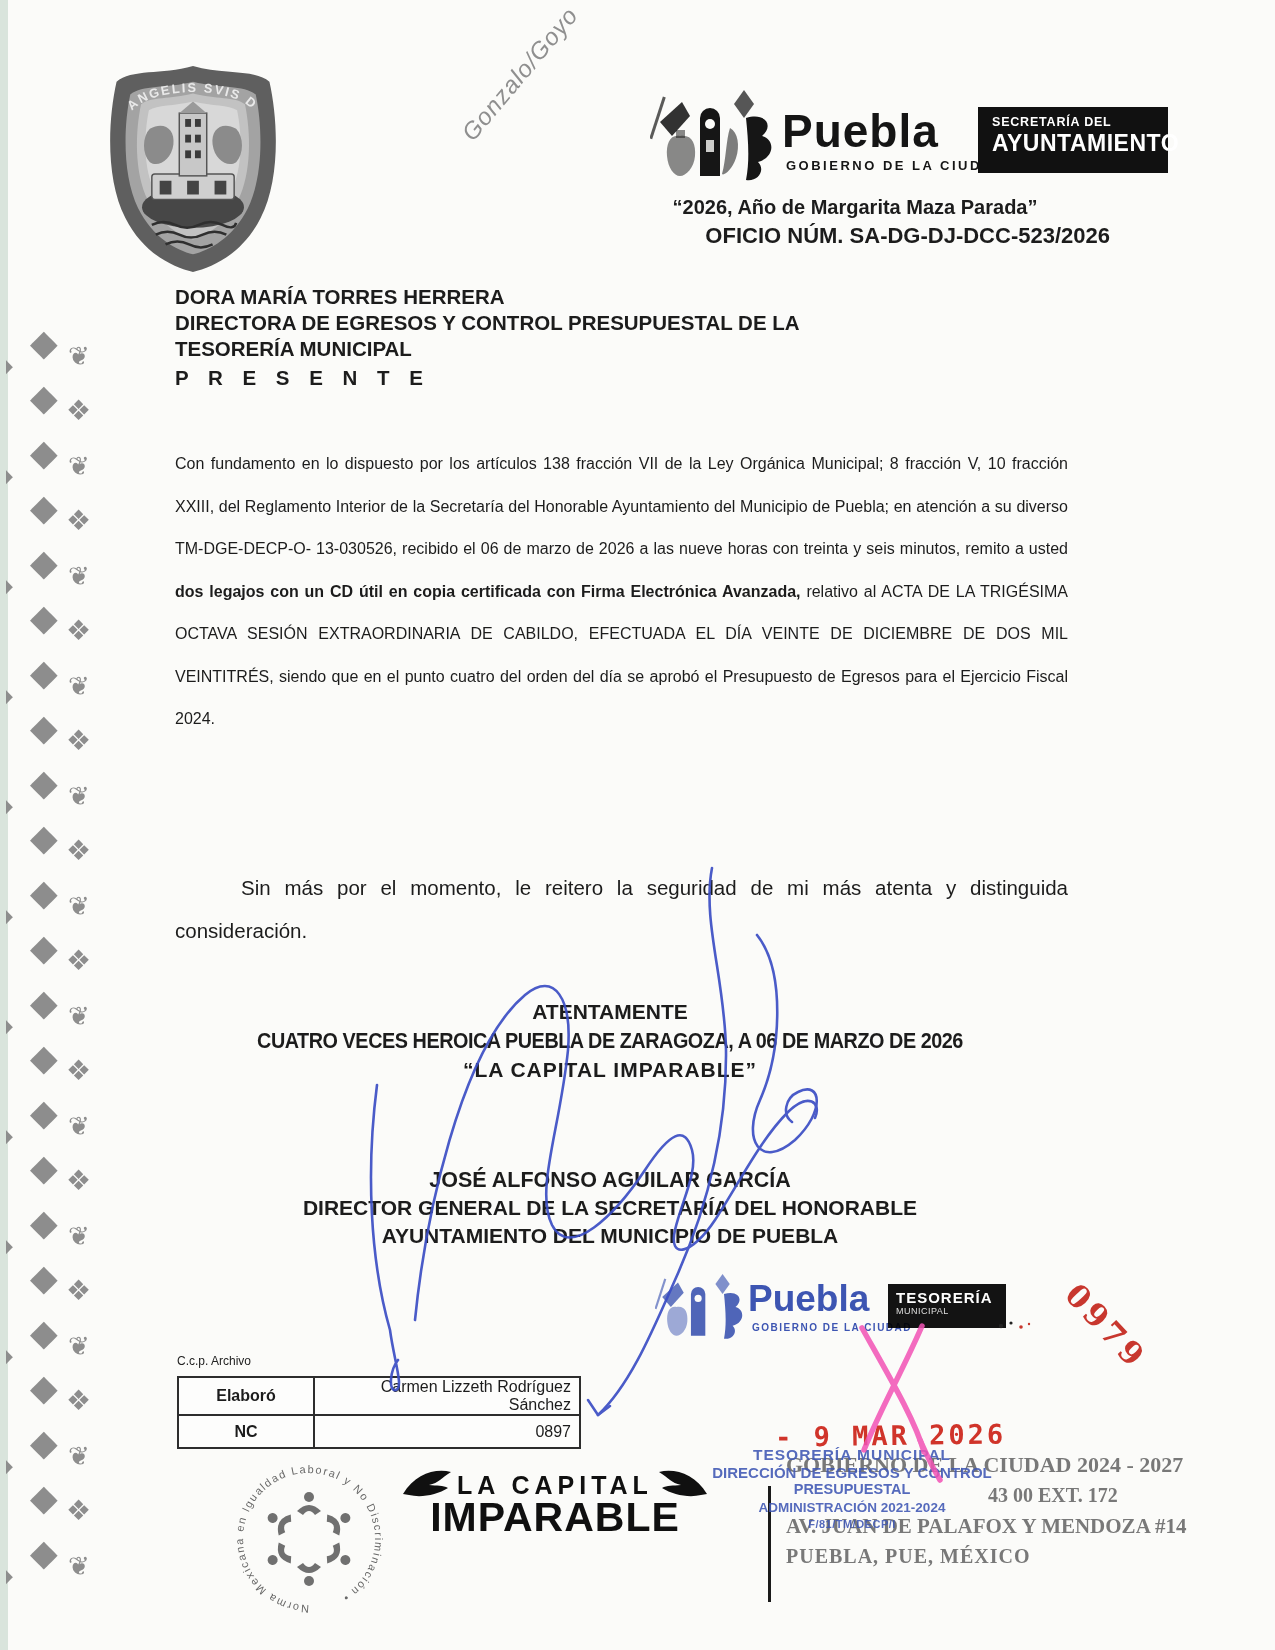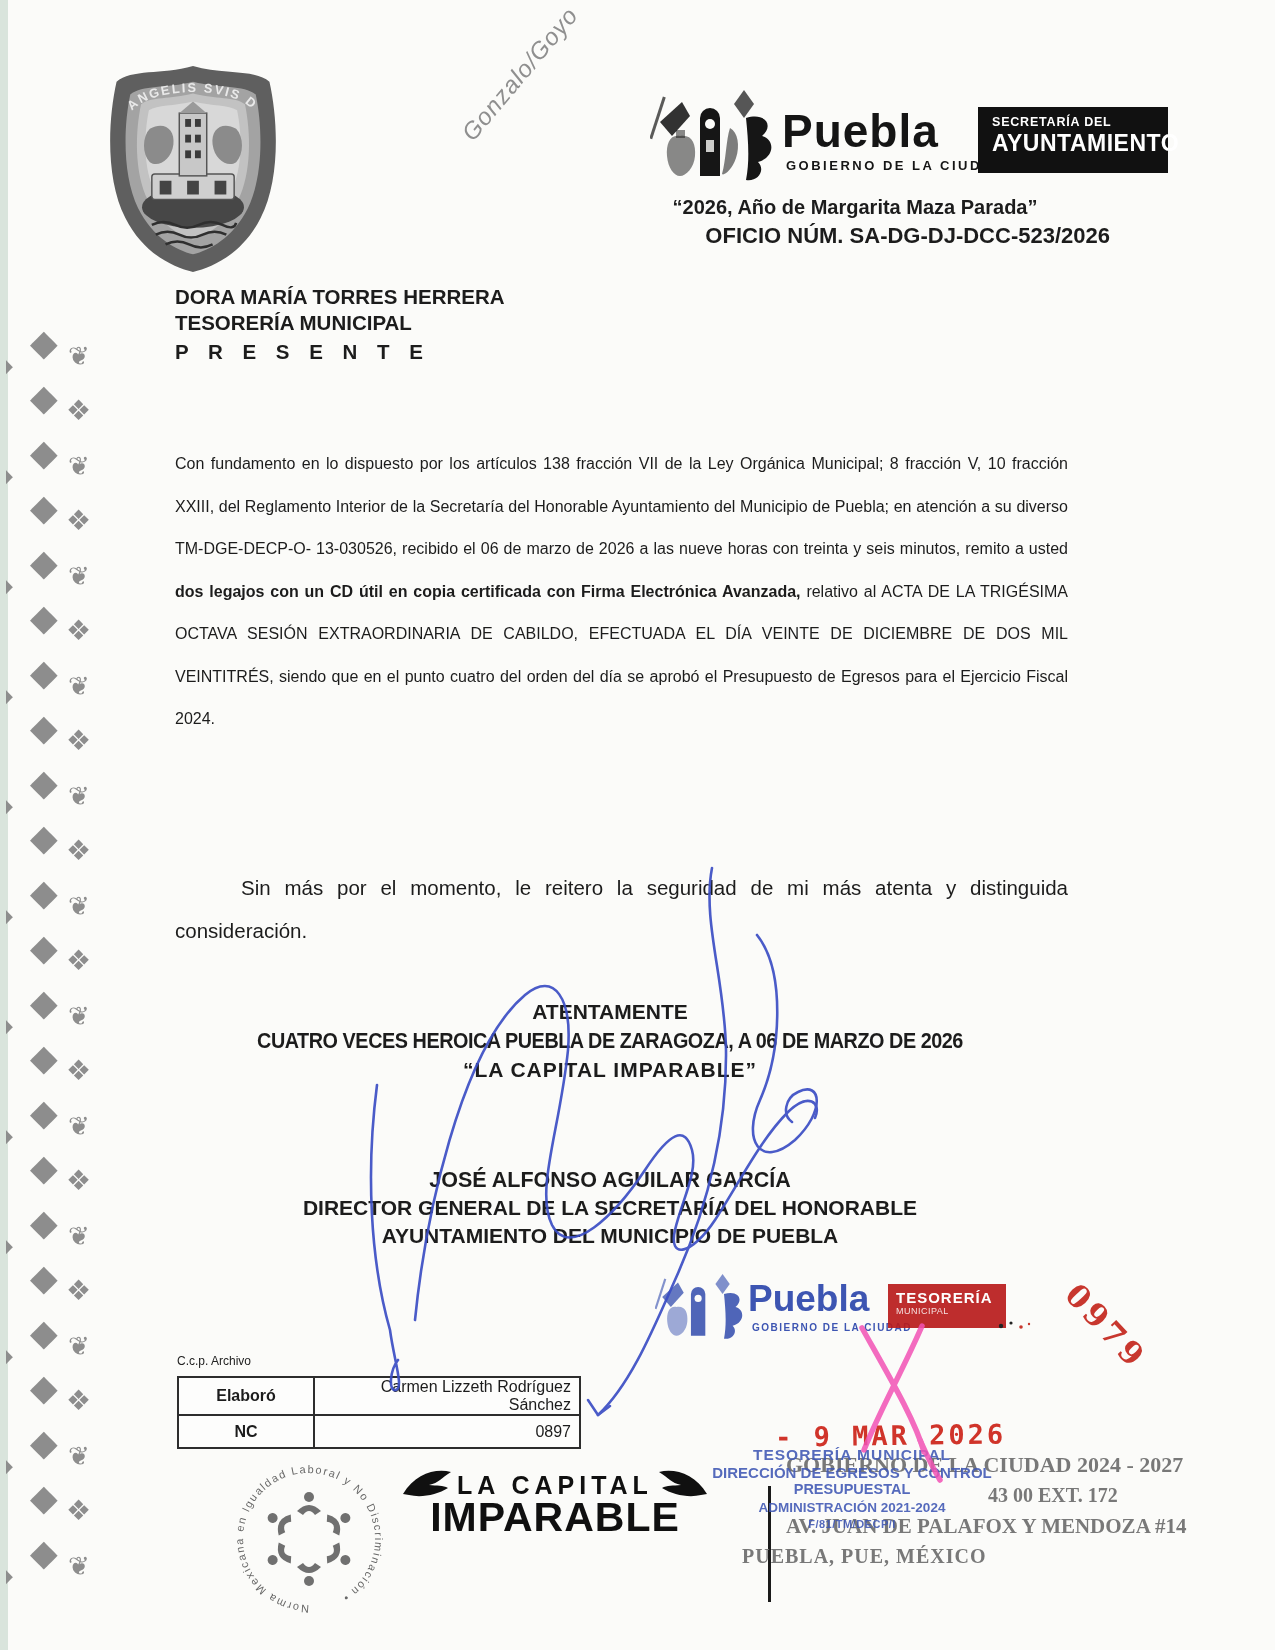--- a/index.html
+++ b/index.html
@@ -51,40 +51,40 @@
   
   #ccp-label{left:177px;top:1354px;font-size:12px;color:#222;}
   #ccp-table{left:177px;top:1376px;border-collapse:collapse;}
   #ccp-table td{border:2px solid #2d2d2d;font-size:16px;height:31px;padding:0 8px;background:#fdfdfc;}
   #ccp-table td.key{width:118px;text-align:center;font-weight:bold;}
   #ccp-table td.val{width:248px;text-align:right;}
   
   #tes-logo{left:655px;top:1268px;color:#3d55b2;}
   #tes-word{left:748px;top:1278px;font-size:37px;font-weight:bold;color:#3d55b2;position:absolute;}
   #tes-tagline{left:752px;top:1322px;font-size:10px;font-weight:bold;letter-spacing:1.5px;color:#3d55b2;position:absolute;}
-  #tes-box{left:888px;top:1284px;width:118px;height:44px;background:#b91c1c;color:#fff;position:absolute;padding:5px 0 0 8px;box-sizing:border-box;opacity:.92;}
+  #tes-box{left:888px;top:1284px;width:118px;height:44px;background:#000000;color:#fff;position:absolute;padding:5px 0 0 8px;box-sizing:border-box;opacity:.92;}
   #tes-box-l1{font-size:15px;font-weight:bold;letter-spacing:1px;}
   #tes-box-l2{font-size:9px;letter-spacing:.5px;opacity:.85;}
   
   #date-stamp{left:775px;top:1420px;font-size:27px;font-weight:bold;color:#d0342a;letter-spacing:3px;transform:rotate(-.8deg);font-family:"DejaVu Sans Mono",monospace;}
   #folio-stamp{left:1055px;top:1308px;font-size:31px;font-weight:bold;color:#c8372e;transform:rotate(47deg);letter-spacing:4px;font-family:"DejaVu Serif",serif;}
   
   #office-stamp{left:678px;top:1446px;width:348px;text-align:center;color:#3f57b4;font-weight:bold;opacity:.88;z-index:3;}
   #office-stamp div{line-height:17.5px;}
   .os-l1{font-size:15.5px;letter-spacing:1px;}
   .os-l2{font-size:15px;}
   .os-l3{font-size:14.5px;}
   .os-l4{font-size:13.5px;}
   .os-l5{font-size:11px;letter-spacing:.5px;}
   
   .gray-serif{font-family:"Liberation Serif",serif;font-weight:bold;color:#787878;z-index:2;}
   #addr1{left:786px;top:1452px;font-size:22px;}
   #addr2{left:988px;top:1484px;font-size:20px;}
   #addr3{left:786px;top:1514px;font-size:21px;}
-  #addr4{left:742px;top:1545px;font-size:20px;letter-spacing:1px;}
+  #addr4{left:786px;top:1545px;font-size:20px;letter-spacing:1px;}
   #footer-divider{left:768px;top:1486px;width:3px;height:116px;background:#1a1a1a;}
   
   #capital-logo{left:390px;top:1468px;width:330px;text-align:center;color:#101010;}
   #capital-row1{display:flex;align-items:center;justify-content:center;gap:4px;}
   #capital-l1{font-size:25px;font-weight:bold;letter-spacing:5px;}
   #capital-l2{font-size:41px;font-weight:bold;letter-spacing:1px;margin-top:-8px;}
   svg text{font-family:"Liberation Sans",sans-serif;}
 </style>
 </head>
 <body>
@@ -233,20 +233,21 @@
   <div class="abs" id="dept-box">
     <div id="dept-line1">SECRETARÍA DEL</div>
     <div id="dept-line2">AYUNTAMIENTO</div>
   </div>
 
   <div class="abs" id="year-legend">“2026, Año de Margarita Maza Parada”</div>
   <div class="abs" id="oficio-num">OFICIO NÚM. SA-DG-DJ-DCC-523/2026</div>
 
   <div class="abs" id="recipient">
     <div>DORA MARÍA TORRES HERRERA</div>
+    <div>DIRECTORA DE EGRESOS Y CONTROL PRESUPUESTAL DE LA</div>
     <div>TESORERÍA MUNICIPAL</div>
     <div id="salutation">P R E S E N T E</div>
   </div>
 
   <div class="abs" id="body-p1"><span>Con fundamento en lo dispuesto por los artículos 138 fracción VII de la Ley Orgánica Municipal; 8 fracción V, 10 fracción XXIII, del Reglamento Interior de la Secretaría del Honorable Ayuntamiento del Municipio de Puebla; en atención a su diverso TM-DGE-DECP-O- 13-030526, recibido el 06 de marzo de 2026 a las nueve horas con treinta y seis minutos, remito a usted </span><b>dos legajos con un CD útil en copia certificada con Firma Electrónica Avanzada,</b><span> relativo al ACTA DE LA TRIGÉSIMA OCTAVA SESIÓN EXTRAORDINARIA DE CABILDO, EFECTUADA EL DÍA VEINTE DE DICIEMBRE DE DOS MIL VEINTITRÉS, siendo que en el punto cuatro del orden del día se aprobó el Presupuesto de Egresos para el Ejercicio Fiscal 2024.</span></div>
   <div class="abs" id="body-p2">Sin más por el momento, le reitero la seguridad de mi más atenta y distinguida consideración.</div>
 
   <div class="abs" id="atentamente">ATENTAMENTE</div>
   <div class="abs" id="city-date">CUATRO VECES HEROICA PUEBLA DE ZARAGOZA, A 06 DE MARZO DE 2026</div>
   <div class="abs" id="motto">“LA CAPITAL IMPARABLE”</div>

